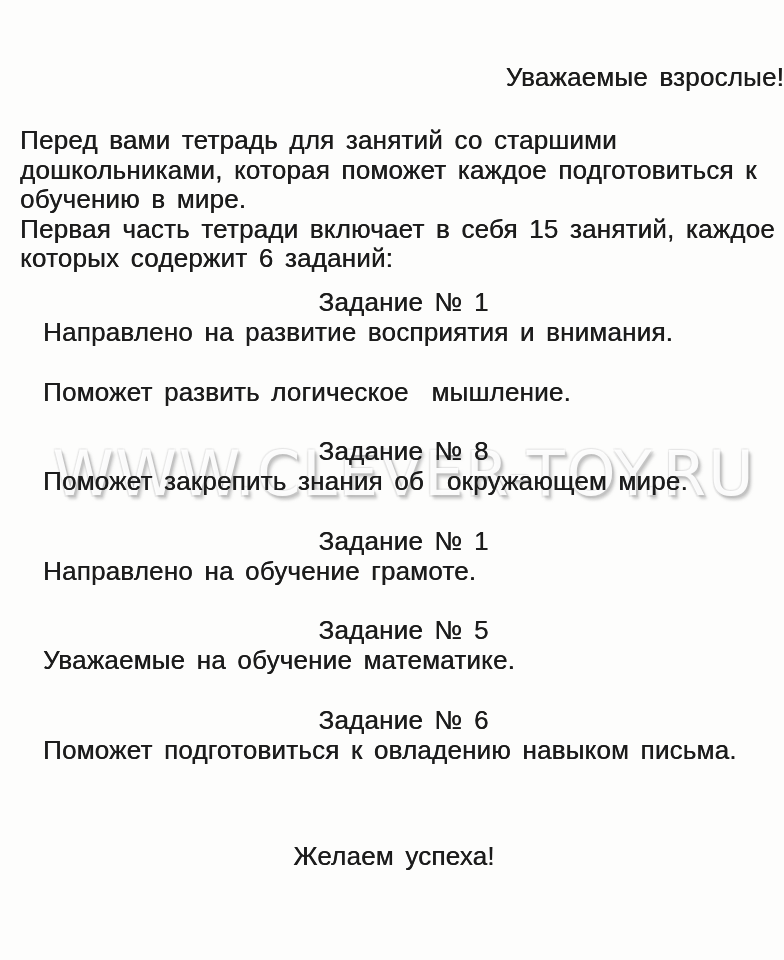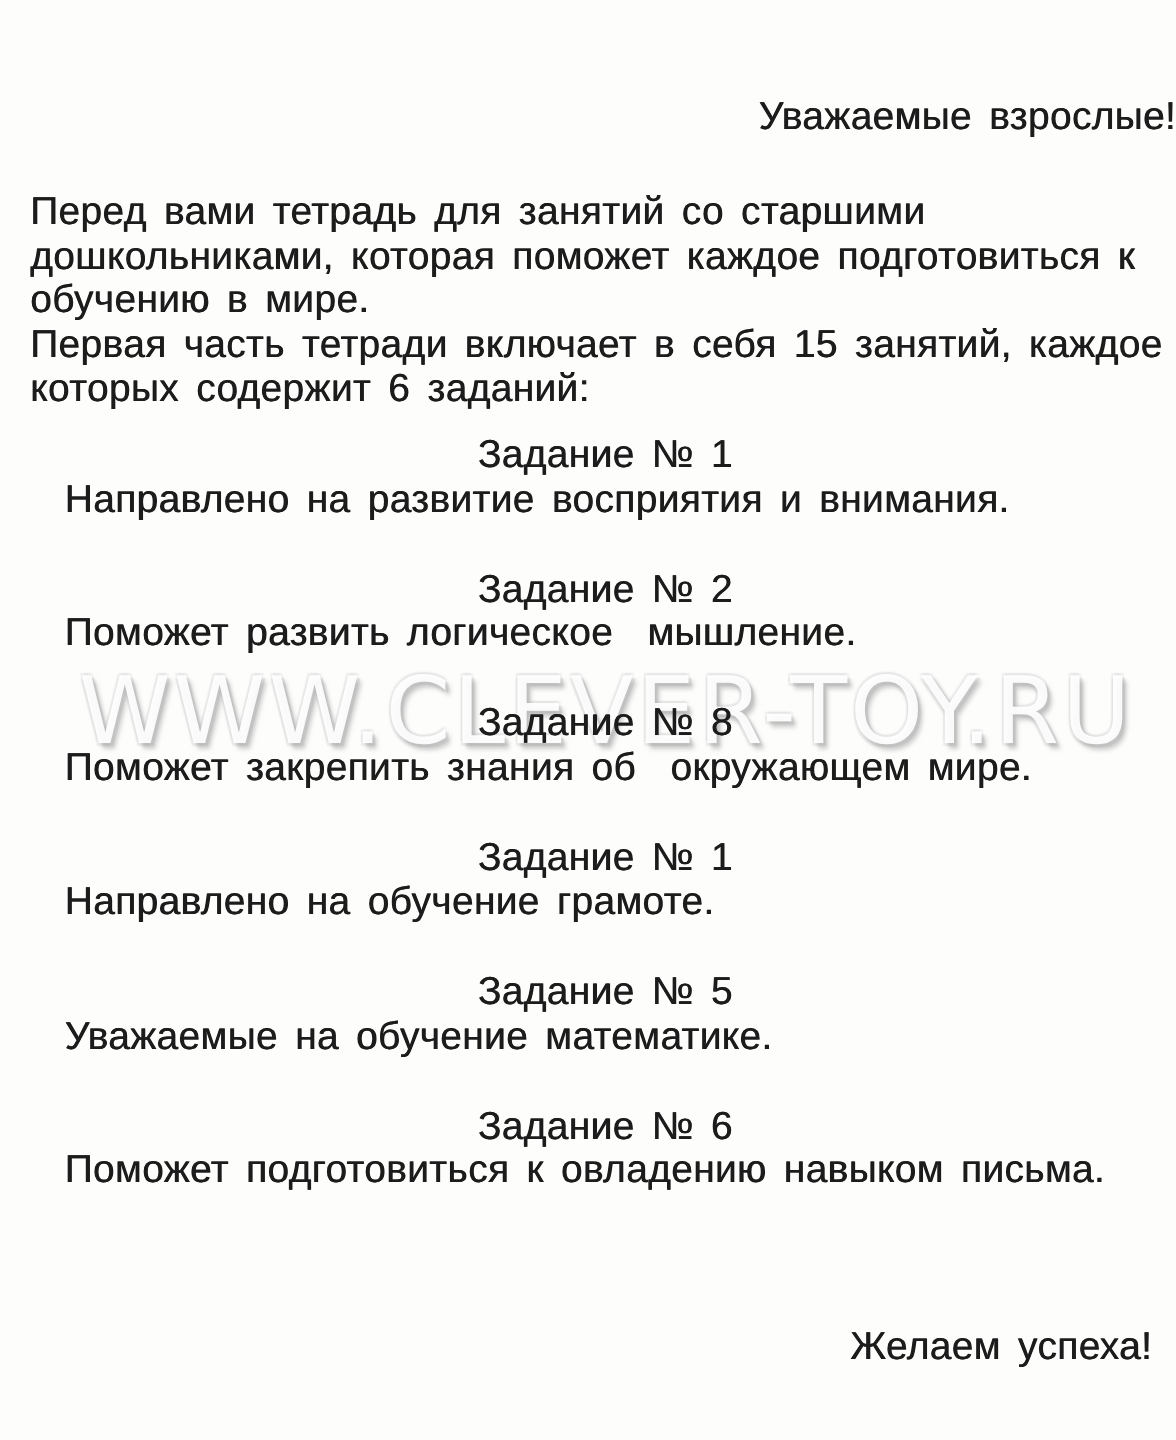--- a/index.html
+++ b/index.html
@@ -56,24 +56,24 @@
   .task-heading {
     text-align: center;
     line-height: 29.7px;
   }
   .task-desc {
     line-height: 29.8px;
     white-space: pre-wrap;
   }
   .closing {
     position: absolute;
-    top: 882px;
+    top: 841px;
     left: 20px;
     right: 16px;
-    text-align: right;
+    text-align: center;
     line-height: 30px;
   }
   
   .watermark {
     position: absolute;
     top: 438px;
     left: 12px;
     width: 100%;
     text-align: center;
     z-index: 1;
@@ -113,21 +113,20 @@
     </div>
 
     <div class="tasks">
 
       <div class="task">
         <div class="task-heading doc-text">Задание № 1</div>
         <div class="task-desc doc-text">Направлено на развитие восприятия и внимания.</div>
       </div>
 
       <div class="task">
-        <div class="task-heading doc-text">Задание № 2</div>
         <div class="task-desc doc-text">Поможет развить логическое  мышление.</div>
       </div>
 
       <div class="task">
         <div class="task-heading doc-text">Задание № 8</div>
         <div class="task-desc doc-text">Поможет закрепить знания об  окружающем мире.</div>
       </div>
 
       <div class="task">
         <div class="task-heading doc-text">Задание № 1</div>

